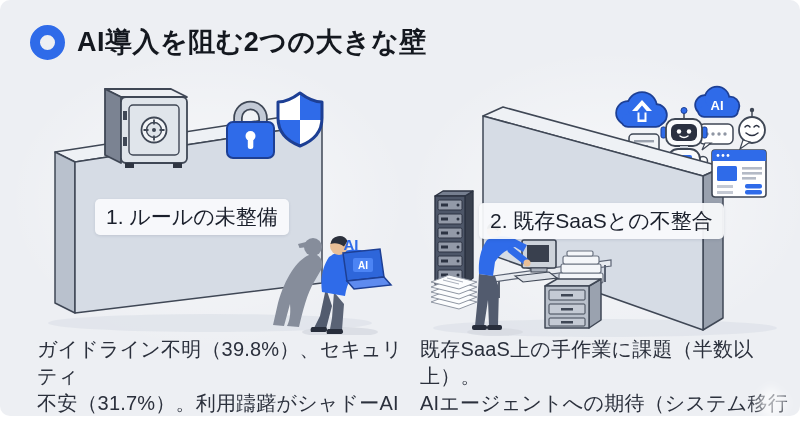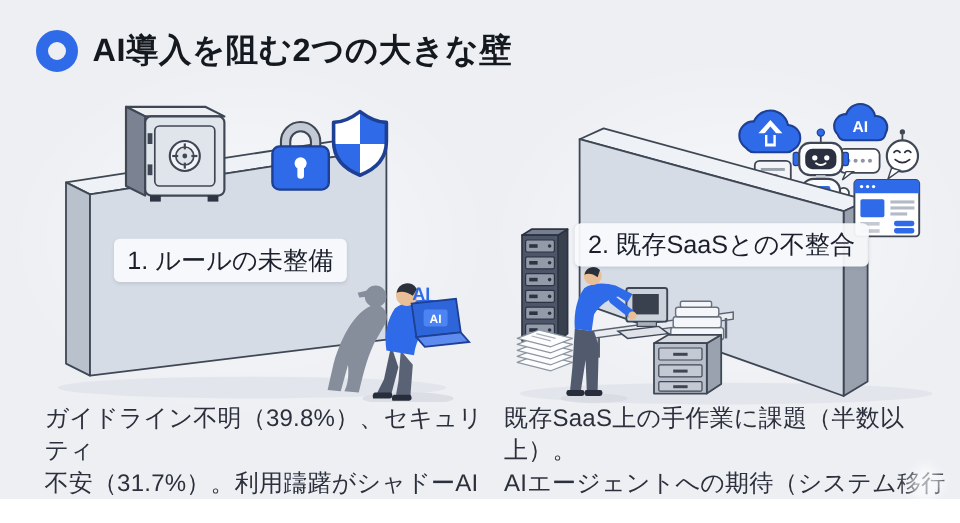--- a/index.html
+++ b/index.html
@@ -3,20 +3,21 @@
 <meta charset="utf-8">
 <style>
   html,body{margin:0;padding:0;}
   .stage{
     position:relative;width:800px;height:416px;overflow:hidden;
     font-family:"Liberation Sans","DejaVu Sans",sans-serif;
     background:
       radial-gradient(280px 210px at 26% 48%, rgba(255,255,255,.6), rgba(255,255,255,0) 72%),
       radial-gradient(280px 210px at 76% 48%, rgba(255,255,255,.6), rgba(255,255,255,0) 72%),
       #edeff3;
+    border-radius: 10px;
   }
   .header{position:absolute;left:30px;top:24px;display:flex;align-items:center;gap:12px;}
   .ring{width:15px;height:15px;border:10px solid #2f6be9;border-radius:50%;}
   .title{font-size:27px;font-weight:800;color:#14181f;letter-spacing:.5px;white-space:nowrap;}
   .illus{position:absolute;}
   .wall-label{
     position:absolute;background:rgba(249,250,252,.94);border-radius:5px;
     padding:4px 11px;font-size:21px;font-weight:400;color:#1a1f2b;white-space:nowrap;
     box-shadow:0 1px 3px rgba(40,50,70,.12);
   }
@@ -301,21 +302,21 @@
       <rect x="72" y="245" width="15" height="5" rx="2" fill="#272d3b"></rect>
       <path d="M72 160 C66 168 63 180 64 194 L78 196 L80 182 C85 174 92 169 100 167 L108 172 L112 165 L98 158 C88 155 78 156 72 160 Z" fill="#2f6be9"></path>
       <line x1="96" y1="170" x2="110" y2="181" stroke="#2f6be9" stroke-width="7" stroke-linecap="round"></line>
       <circle cx="112" cy="183" r="3.5" fill="#e9bf97"></circle>
       <circle cx="79" cy="150" r="7.5" fill="#e9bf97"></circle>
       <path d="M72 149 a7.5 7.5 0 0 1 13 -4 l-2 6 c-4 -3 -8 -3.5 -11 -2 z" fill="#2b303c"></path>
     </g>
   </svg>
 
   <div class="wall-label" style="left:95px;top:199px;">1. ルールの未整備</div>
-  <div class="wall-label" style="left:479px;top:186px;text-align:right;">2. 既存SaaSとの不整合</div>
+  <div class="wall-label" style="left:479px;top:203px;text-align:right;">2. 既存SaaSとの不整合</div>
 
   <div class="desc" style="left:37px;top:336px;width:366px;">ガイドライン不明（39.8%）、セキュリティ
 不安（31.7%）。利用躊躇がシャドーAI
 （9.5%）を生み、情報漏洩のリスクに。</div>
   <div class="desc" style="left:420px;top:336px;width:376px;">既存SaaS上の手作業に課題（半数以上）。
 AIエージェントへの期待（システム移行へ
 の前向きは24.8%）と、移行の停滞。</div>
 
   <div class="sparkle"></div>
 </div>

